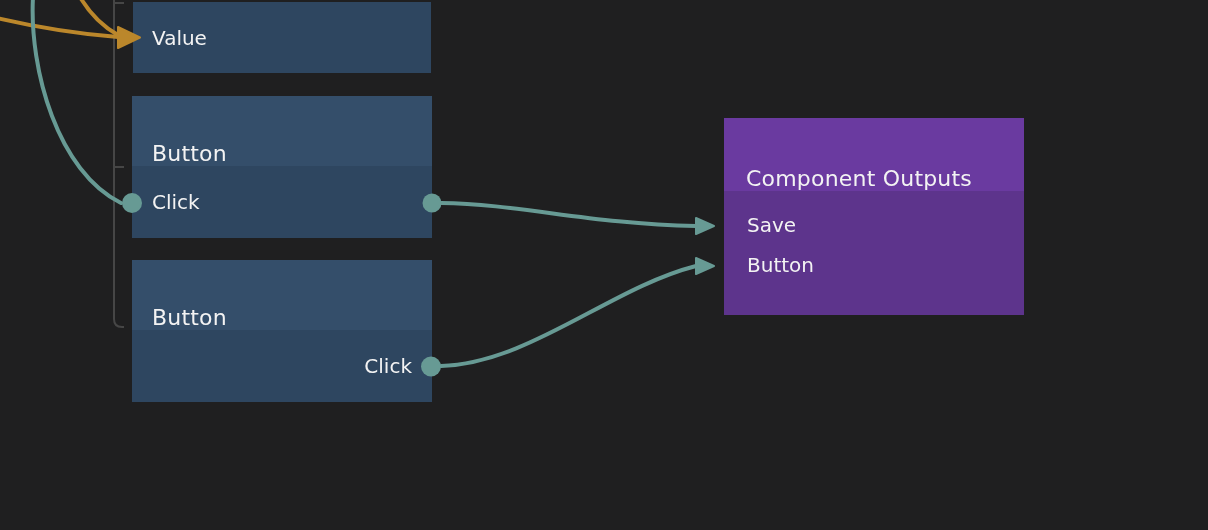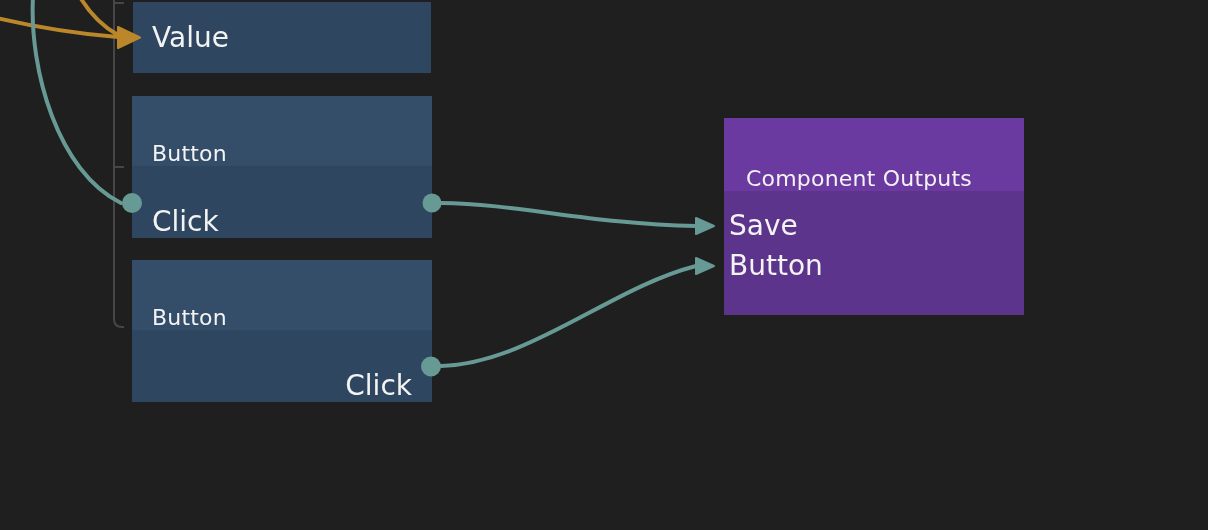--- a/index.html
+++ b/index.html
@@ -30,55 +30,55 @@
     color: var(--text);
   }
   .node-header {
     font-size: 22px;
     letter-spacing: 0.2px;
     display: flex;
     align-items: flex-end;
     color: var(--text);
   }
   .node-row {
-    font-size: 28px;
+    font-size: 20px;
     display: flex;
     align-items: center;
     color: var(--text);
   }
   
   .node-value {
     left: 133px; top: 2px; width: 298px; height: 71px;
     background: var(--node-blue-body);
   }
   .node-value .node-row { height: 71px; padding-left: 19px; }
   
   .node-button { width: 300px; height: 142px; }
   .node-button .node-header { height: 70px; padding-left: 20px; background: var(--node-blue-header); }
   .node-button .node-body { height: 72px; background: var(--node-blue-body); }
-  .node-button .node-row { height: 72px; padding-left: 20px; align-items: flex-end; }
+  .node-button .node-row { height: 72px; padding-left: 20px; }
   .node-button-top { left: 132px; top: 96px; }
   .node-button-bottom { left: 132px; top: 260px; }
   .node-button-bottom .node-row {
     padding-left: 0; padding-right: 20px;
     justify-content: flex-end;
   }
   
   .node-component-outputs {
     left: 724px; top: 118px; width: 300px; height: 183px;
   }
   .node-component-outputs .node-header {
     height: 73px; padding-left: 22px;
     background: var(--node-purple-header);
   }
   .node-component-outputs .node-body {
     height: 110px; padding-top: 14px;
     background: var(--node-purple-body);
   }
-  .node-component-outputs .node-row { height: 40px; padding-left: 5px; }
+  .node-component-outputs .node-row { height: 40px; padding-left: 23px; }
   
   .wires {
     position: absolute; left: 0; top: 0;
     width: 1208px; height: 530px;
     pointer-events: none;
     z-index: 5;
   }
   .wires .port { pointer-events: auto; cursor: crosshair; }
   .wire {
     fill: none;

